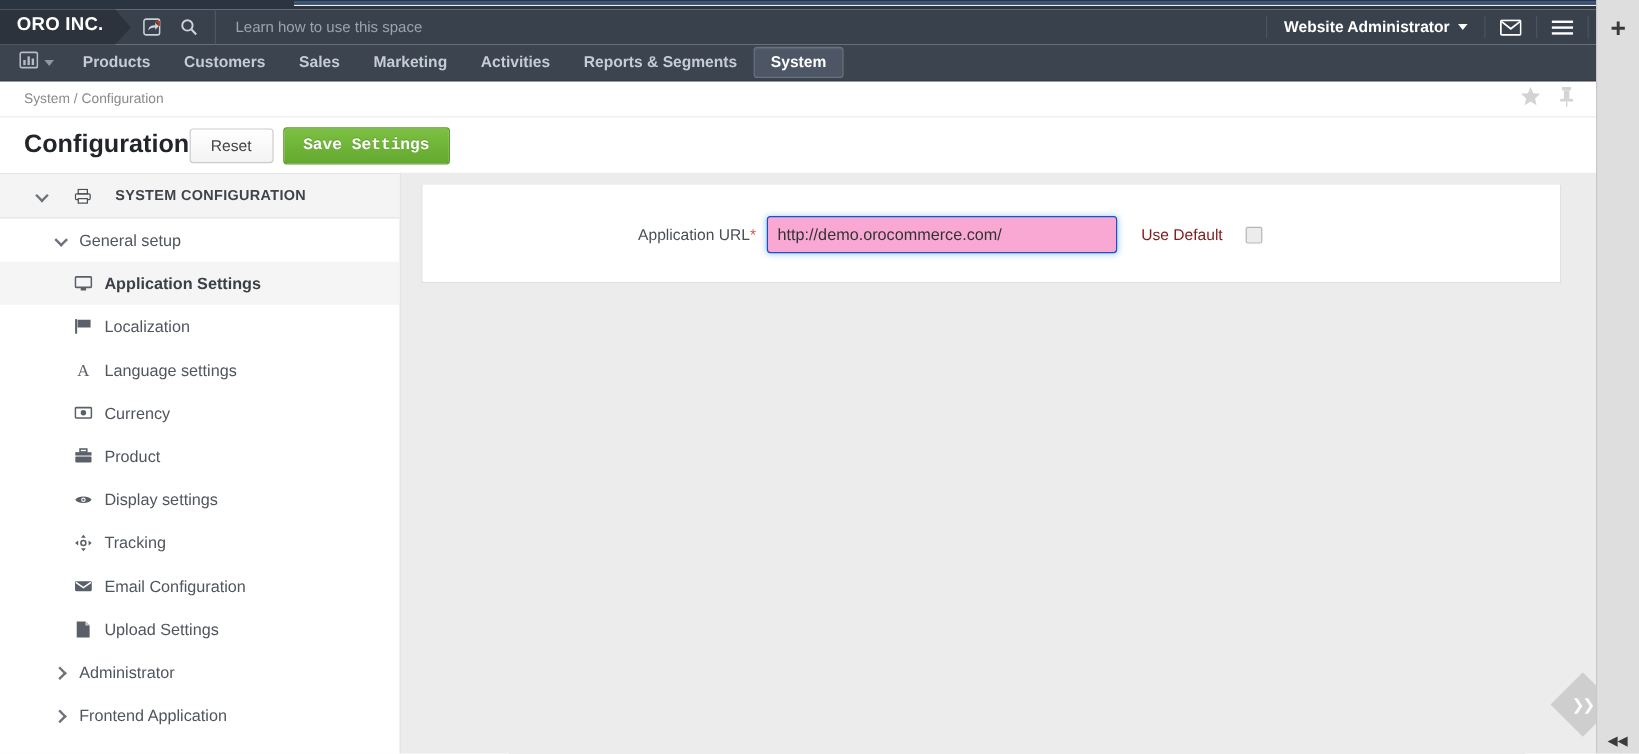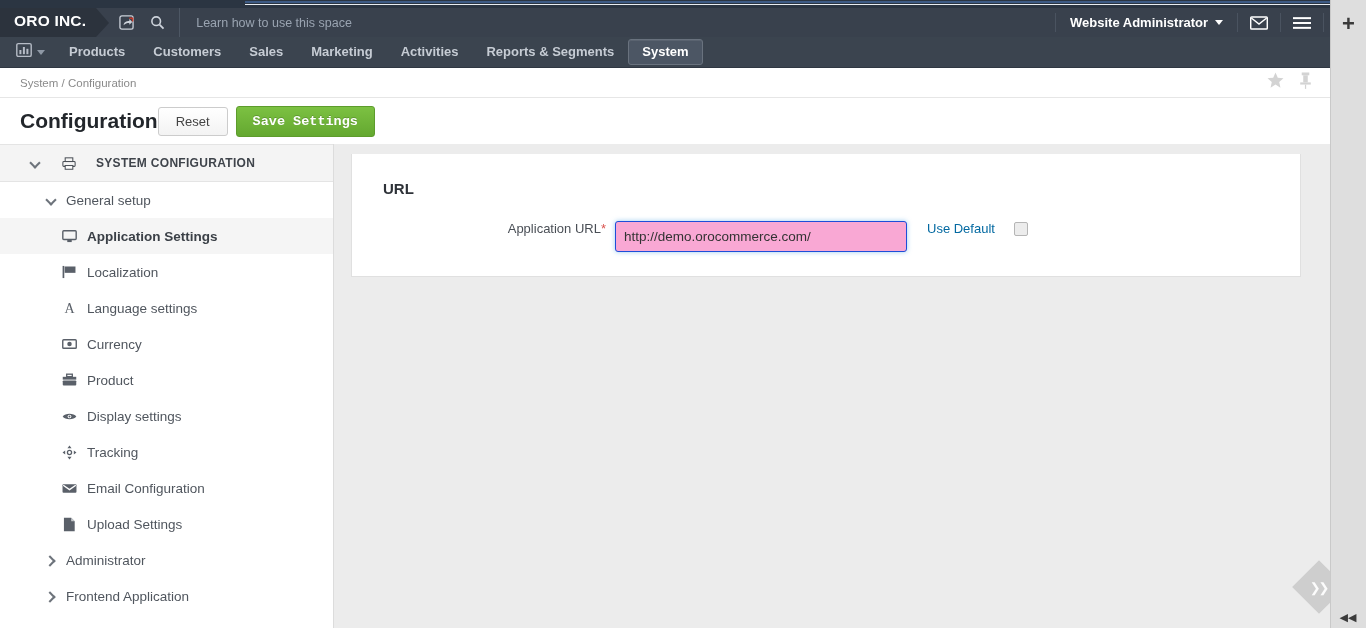--- a/index.html
+++ b/index.html
@@ -196,39 +196,39 @@
   #url-card {
     width: 950px; background: #ffffff;
     border: 1px solid #e0e0e0;
     border-top: none;
     padding: 26px 0 24px 0;
   }
   .card-title {
     font-size: 15px; font-weight: bold; color: #2e3238;
     padding-left: 31px; margin-bottom: 24px;
   }
-  .form-row { display: flex; align-items: flex-start; }
+  .form-row { display: flex; align-items: center; margin-left: 24px; }
   .form-label {
     width: 263px; text-align: right;
     font-size: 13px; color: #4a4f56; padding-right: 9px;
   }
   .req { color: #d9534f; }
   .url-input {
     width: 292px; height: 31px;
     border: 1px solid #1d4ed8; border-radius: 3px;
     box-shadow: 0 0 5px rgba(102,175,233,0.65);
     font-size: 13.5px; color: #333;
     padding: 0 8px; outline: none;
     font-family: inherit; background: #f9a8d4;
   }
   .use-default {
     display: flex; align-items: center; gap: 19px;
     margin-left: 20px;
   }
-  .use-default .ud-label { font-size: 13px; color: #0369a1; }
+  .use-default .ud-label { font-size: 13px; color: #7f1d1d; }
   .ud-check {
     width: 14px; height: 14px;
     border: 1px solid #b5b5b5; border-radius: 2px;
     background: #ececec; cursor: pointer;
   }
 
   
   #content-scroll {
     position: absolute; right: 0; top: 0;
     width: 16px; height: 488px;
@@ -530,21 +530,20 @@
         </div>
 
         <div class="side-group">
           <span class="chev right"></span>
           <span class="label">Frontend Application</span>
         </div>
       </div>
 
       <div id="content">
         <div id="url-card">
-          <div class="card-title">URL</div>
           <div class="form-row">
             <div class="form-label">
               <span>Application URL</span><span class="req">*</span>
             </div>
             <input class="url-input" type="text" value="http://demo.orocommerce.com/" style="">
             <div class="use-default">
               <span class="ud-label">Use Default</span>
               <span class="ud-check"></span>
             </div>
           </div>

